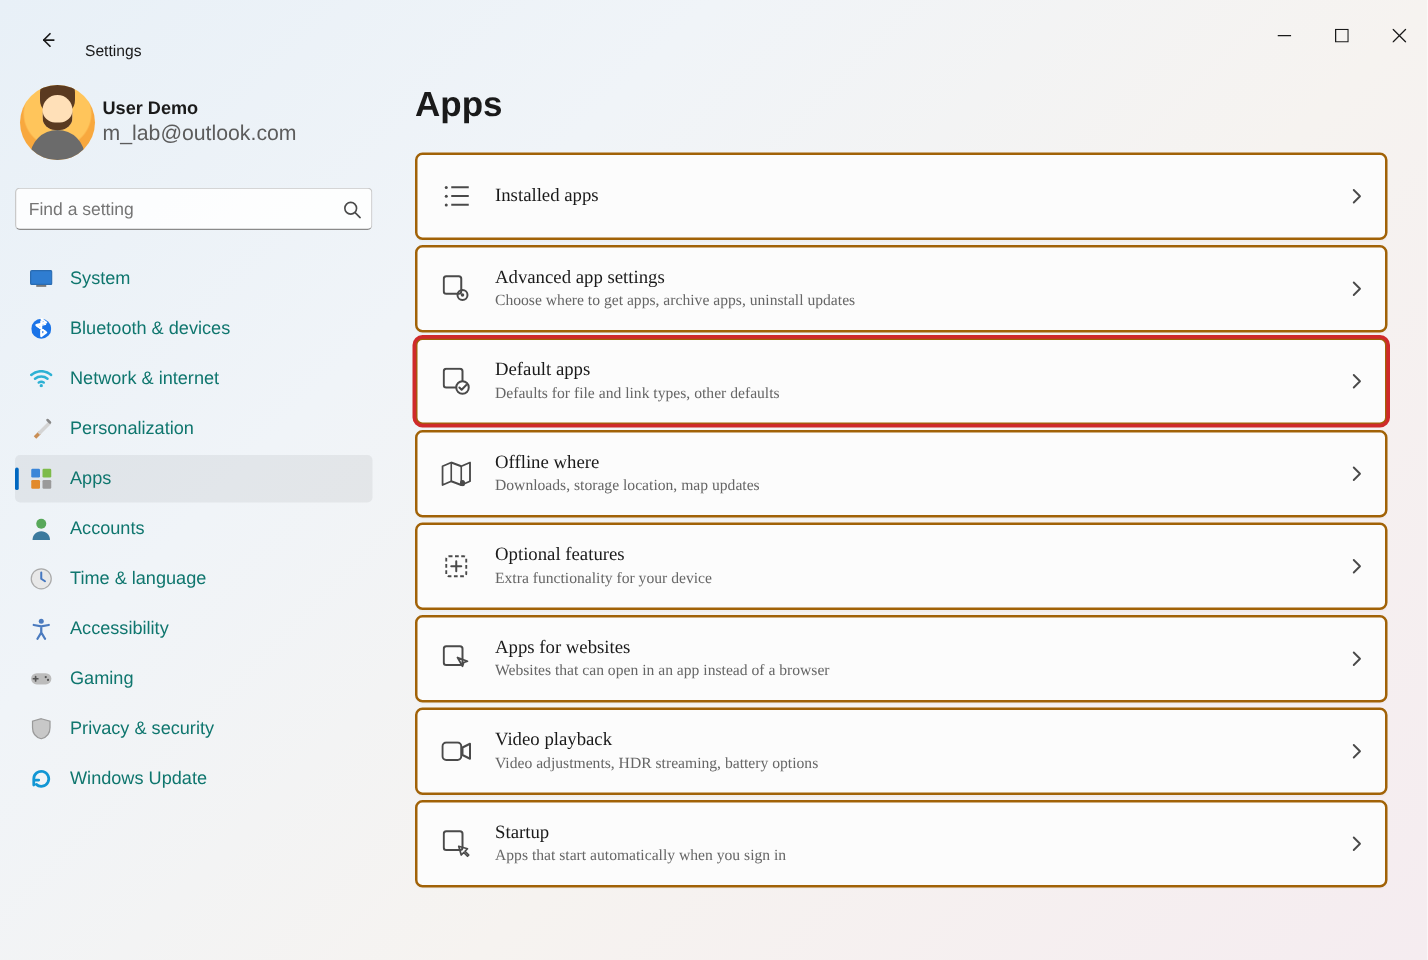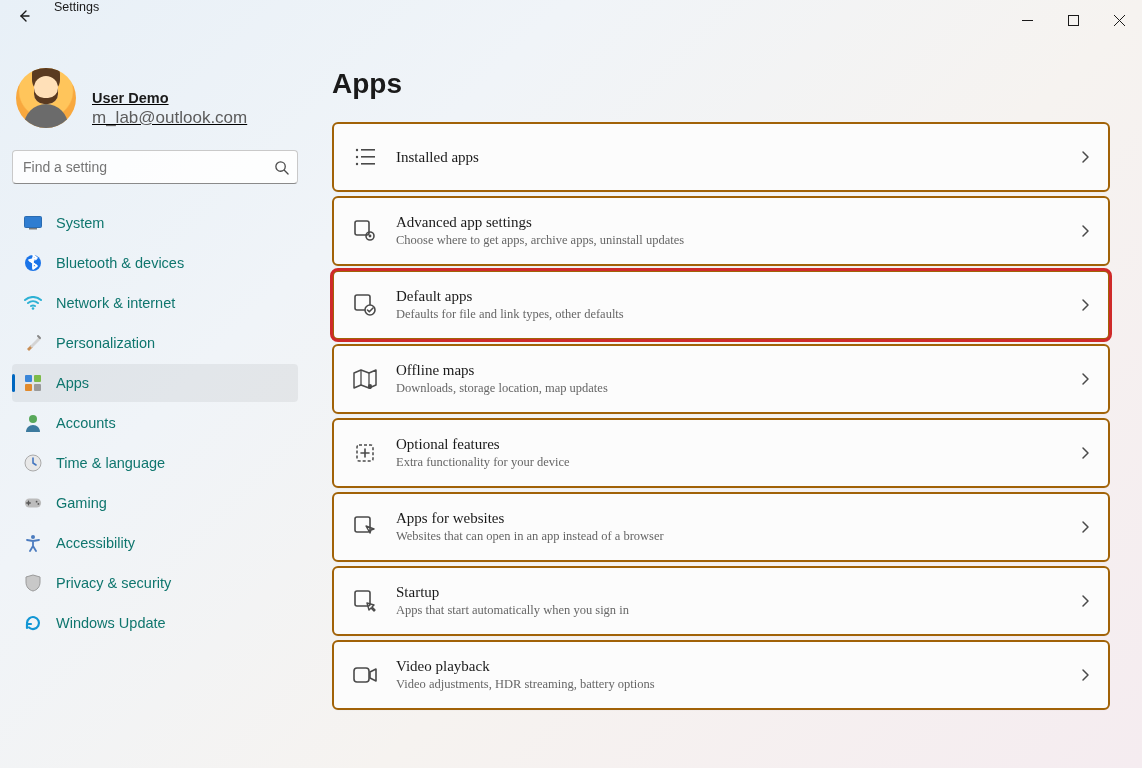--- a/index.html
+++ b/index.html
@@ -8,35 +8,35 @@
     background: linear-gradient(135deg, #e8f0f7 0%, #f0f4f8 30%, #f6f3f0 60%, #f5ecf0 100%);
     position: relative;
   }
   .window {
     position: absolute; inset: 0;
     background: rgba(255,255,255,0);
     display: flex; flex-direction: column;
   }
   
   .titlebar {
-    height: 48px; display: flex; align-items: flex-start; padding: 0 0 0 8px;
+    height: 48px; display: flex; align-items: flex-end; padding: 0 0 0 22px;
   }
   .back-btn {
     width: 32px; height: 32px; display:flex; align-items:center; justify-content:center;
     border-radius: 4px; cursor: pointer;
   }
   .title-text { margin-left: 14px; font-size: 12.5px; color: #1a1a1a; }
   .win-controls { margin-left: auto; display:flex; }
   .win-btn { width: 46px; height: 40px; display:flex; align-items:center; justify-content:center; cursor:pointer; }
   .content {
     flex: 1; display: flex; padding: 0 8px 0 0;
   }
   
   .sidebar { width: 310px; padding: 12px 12px 0 12px; display:flex; flex-direction:column; }
-  .profile { display:flex; align-items:flex-end; gap: 16px; padding: 8px 8px 14px 4px; text-decoration: underline; }
+  .profile { display:flex; align-items:center; gap: 6px; padding: 8px 8px 14px 4px; }
   .avatar { width: 60px; height:60px; border-radius:50%; background: radial-gradient(circle at 50% 38%, #ffc55b 0 55%, #f8a83e 58% 100%); position:relative; overflow:hidden; }
   .avatar::after { content:""; position:absolute; left:50%; bottom:-2px; transform:translateX(-50%); width:44px; height:26px; background:#6b6b6b; border-radius:22px 22px 0 0; }
   .avatar::before { content:""; position:absolute; left:50%; top:8px; transform:translateX(-50%); width:24px; height:28px; background:#ffe0b8; border-radius:12px 12px 10px 10px; box-shadow: 0 -6px 0 0 #5a3a20 inset, 0 -14px 0 2px #5a3a20; }
   .profile-text .name { font-size: 14.5px; font-weight:600; color:#1a1a1a; }
   .profile-text .email { font-size: 17px; color:#5c5c5c; margin-top:2px; }
   .search {
     margin-top: 8px; height: 34px; border:1px solid #c9c9c9; border-bottom:1.5px solid #8a8a8a;
     background: rgba(255,255,255,0.85); border-radius:4px; display:flex; align-items:center;
     padding: 0 8px 0 10px;
   }
@@ -183,37 +183,37 @@
             <span class="nav-icon">
               <svg width="18" height="18" viewBox="0 0 18 18">
                 <circle cx="9" cy="9" r="8" fill="#e8e8e8" stroke="#aaa"></circle>
                 <path d="M9 4v5l3 2" fill="none" stroke="#4577c0" stroke-width="1.6" stroke-linecap="round"></path>
               </svg>
             </span>
             <span>Time &amp; language</span>
           </div>
           <div class="nav-item">
             <span class="nav-icon">
+              <svg width="18" height="18" viewBox="0 0 18 18">
+                <circle cx="9" cy="3" r="2" fill="#4b7bbf"></circle>
+                <path d="M3 6l6 1 6-1M9 7v5m0 0l-3 5m3-5l3 5" fill="none" stroke="#4b7bbf" stroke-width="1.8" stroke-linecap="round"></path>
+              </svg>
+            </span>
+            <span>Accessibility</span>
+          </div>
+          <div class="nav-item">
+            <span class="nav-icon">
               <svg width="20" height="14" viewBox="0 0 20 14">
                 <rect x="1" y="2" width="18" height="10" rx="5" fill="#bcbcbc"></rect>
                 <path d="M5 5v4M3 7h4" stroke="#555" stroke-width="1.5" stroke-linecap="round"></path>
                 <circle cx="14" cy="5.5" r="1" fill="#555"></circle>
                 <circle cx="16" cy="8" r="1" fill="#555"></circle>
               </svg>
             </span>
             <span>Gaming</span>
-          </div>
-          <div class="nav-item">
-            <span class="nav-icon">
-              <svg width="18" height="18" viewBox="0 0 18 18">
-                <circle cx="9" cy="3" r="2" fill="#4b7bbf"></circle>
-                <path d="M3 6l6 1 6-1M9 7v5m0 0l-3 5m3-5l3 5" fill="none" stroke="#4b7bbf" stroke-width="1.8" stroke-linecap="round"></path>
-              </svg>
-            </span>
-            <span>Accessibility</span>
           </div>
           <div class="nav-item">
             <span class="nav-icon">
               <svg width="16" height="18" viewBox="0 0 16 18">
                 <path d="M8 1l7 2v5c0 5-3 8-7 9-4-1-7-4-7-9V3z" fill="#c8c8c8" stroke="#9a9a9a"></path>
               </svg>
             </span>
             <span>Privacy &amp; security</span>
           </div>
           <div class="nav-item">
@@ -290,21 +290,21 @@
           <div class="card">
             <span class="card-icon">
               <svg width="24" height="20" viewBox="0 0 24 20">
                 <path d="M1 4l7-3 8 3 7-3v15l-7 3-8-3-7 3z" fill="none" stroke="#4a4a4a" stroke-width="1.5" stroke-linejoin="round"></path>
                 <path d="M8 1v15M16 4v15" stroke="#4a4a4a" stroke-width="1.3"></path>
                 <path d="M17 18v-1" stroke="#4a4a4a" stroke-width="4" stroke-linecap="round"></path>
                 <path d="M17 17l0 3" stroke="#4a4a4a" stroke-width="1.5"></path>
               </svg>
             </span>
             <div class="card-text">
-              <div class="card-title">Offline maps</div>
+              <div class="card-title">Offline where</div>
               <div class="card-sub">Downloads, storage location, map updates</div>
             </div>
             <span class="chev">
               <svg width="10" height="14" viewBox="0 0 10 14">
                 <path d="M3 2l5 5-5 5" fill="none" stroke="#4a4a4a" stroke-width="1.5" stroke-linecap="round" stroke-linejoin="round"></path>
               </svg>
             </span>
           </div>
           <div class="card">
             <span class="card-icon">
@@ -326,54 +326,54 @@
           <div class="card">
             <span class="card-icon">
               <svg width="22" height="22" viewBox="0 0 22 22">
                 <rect x="1" y="1" width="15" height="15" rx="2" fill="none" stroke="#4a4a4a" stroke-width="1.6"></rect>
                 <path d="M12 10l8 3-3 1-1 3z" fill="none" stroke="#4a4a4a" stroke-width="1.4" stroke-linejoin="round"></path>
               </svg>
             </span>
             <div class="card-text">
               <div class="card-title">Apps for websites</div>
               <div class="card-sub">Websites that can open in an app instead of a browser</div>
-            </div>
-            <span class="chev">
-              <svg width="10" height="14" viewBox="0 0 10 14">
-                <path d="M3 2l5 5-5 5" fill="none" stroke="#4a4a4a" stroke-width="1.5" stroke-linecap="round" stroke-linejoin="round"></path>
-              </svg>
-            </span>
-          </div>
-          <div class="card">
-            <span class="card-icon">
-              <svg width="22" height="22" viewBox="0 0 22 22">
-                <rect x="1" y="1" width="15" height="15" rx="2" fill="none" stroke="#4a4a4a" stroke-width="1.6"></rect>
-                <path d="M13 13l7 2-2 2 3 3-1 1-3-3-2 2z" fill="none" stroke="#4a4a4a" stroke-width="1.4" stroke-linejoin="round"></path>
-              </svg>
-            </span>
-            <div class="card-text">
-              <div class="card-title">Startup</div>
-              <div class="card-sub">Apps that start automatically when you sign in</div>
             </div>
             <span class="chev">
               <svg width="10" height="14" viewBox="0 0 10 14">
                 <path d="M3 2l5 5-5 5" fill="none" stroke="#4a4a4a" stroke-width="1.5" stroke-linecap="round" stroke-linejoin="round"></path>
               </svg>
             </span>
           </div>
           <div class="card">
             <span class="card-icon">
               <svg width="24" height="16" viewBox="0 0 24 16">
                 <rect x="1" y="1" width="15" height="14" rx="3" fill="none" stroke="#4a4a4a" stroke-width="1.6"></rect>
                 <path d="M17 5l6-3v12l-6-3z" fill="none" stroke="#4a4a4a" stroke-width="1.6" stroke-linejoin="round"></path>
               </svg>
             </span>
             <div class="card-text">
               <div class="card-title">Video playback</div>
               <div class="card-sub">Video adjustments, HDR streaming, battery options</div>
+            </div>
+            <span class="chev">
+              <svg width="10" height="14" viewBox="0 0 10 14">
+                <path d="M3 2l5 5-5 5" fill="none" stroke="#4a4a4a" stroke-width="1.5" stroke-linecap="round" stroke-linejoin="round"></path>
+              </svg>
+            </span>
+          </div>
+          <div class="card">
+            <span class="card-icon">
+              <svg width="22" height="22" viewBox="0 0 22 22">
+                <rect x="1" y="1" width="15" height="15" rx="2" fill="none" stroke="#4a4a4a" stroke-width="1.6"></rect>
+                <path d="M13 13l7 2-2 2 3 3-1 1-3-3-2 2z" fill="none" stroke="#4a4a4a" stroke-width="1.4" stroke-linejoin="round"></path>
+              </svg>
+            </span>
+            <div class="card-text">
+              <div class="card-title">Startup</div>
+              <div class="card-sub">Apps that start automatically when you sign in</div>
             </div>
             <span class="chev">
               <svg width="10" height="14" viewBox="0 0 10 14">
                 <path d="M3 2l5 5-5 5" fill="none" stroke="#4a4a4a" stroke-width="1.5" stroke-linecap="round" stroke-linejoin="round"></path>
               </svg>
             </span>
           </div>
         </div>
     </main>
   </div>

